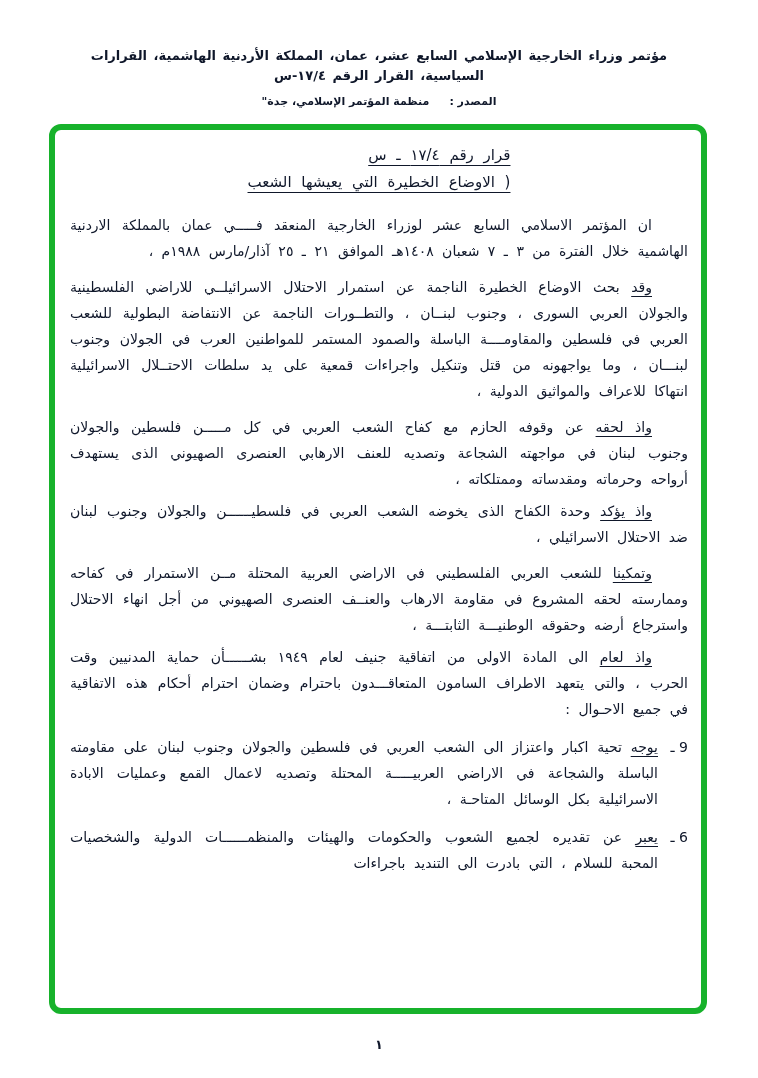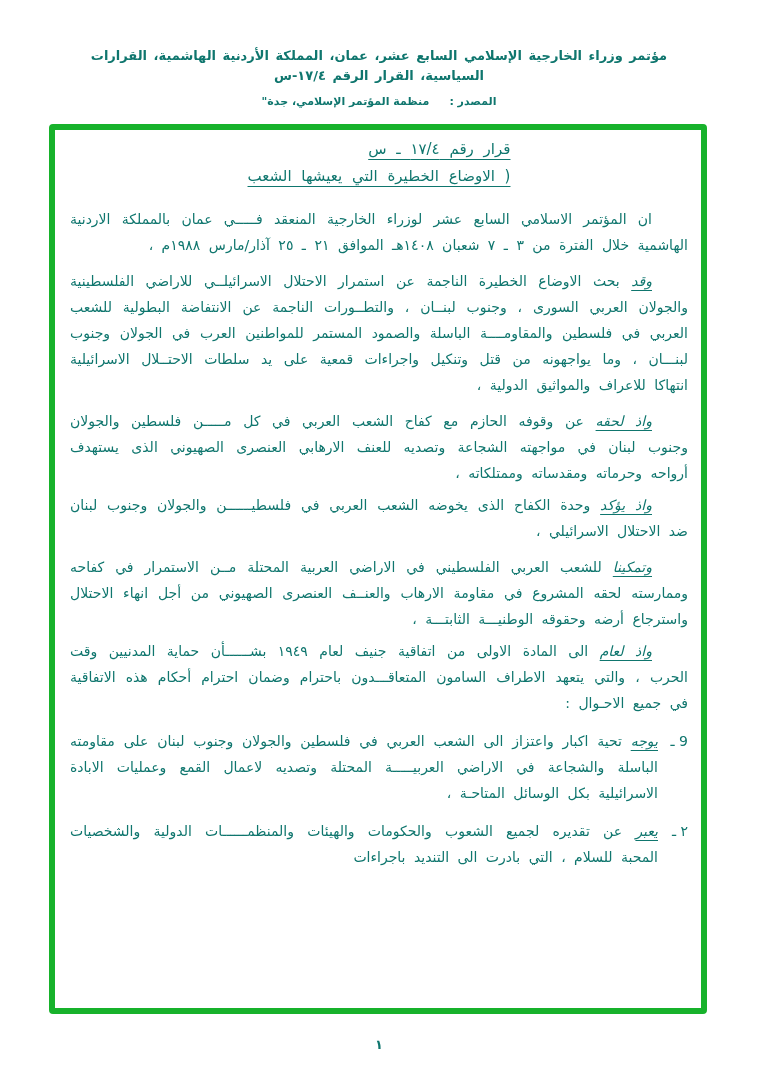--- a/index.html
+++ b/index.html
@@ -3,38 +3,38 @@
 <meta charset="utf-8">
 <style>
   html,body { margin:0; padding:0; background:#e8e8e8; }
   .page {
     position:relative;
     width:758px; height:1078px;
     margin:0 auto;
     background:#ffffff;
     direction:rtl;
     font-family:"DejaVu Sans", sans-serif;
-    color:#0f766e;
+    color:#0f172a;
     overflow:hidden;
   }
   .doc-header { padding-top:46px; text-align:center; }
   .doc-header .line1 {
     font-size:13px; font-weight:bold; line-height:1.55;
     padding:0 58px; word-spacing:2px;
   }
   .doc-header .line2 { margin-top:9px; font-size:11px; font-weight:bold; }
   .doc-header .src-label { margin-left:20px; }
 
   .green-box {
     position:absolute; left:49px; top:124px;
     width:658px; height:890px;
     box-sizing:border-box;
     border:6px solid #17b22b;
-    border-radius:4px;
-    padding:4px 13px 0 15px;
+    border-radius:12px;
+    padding:10px 13px 0 15px;
     overflow:hidden;
     background:#fff;
   }
 
   .title-block {
     width:fit-content;
     margin:2px auto 16px;
     text-align:right;
   }
   .title-line {
@@ -45,21 +45,21 @@
   }
 
   .para {
     font-size:14px; line-height:26px;
     text-align:justify; text-align-last:right;
     word-spacing:4px;
     margin:10px 0 0 0;
     text-indent:36px;
   }
   .para.tight { margin-top:6px; }
-  .lead { text-decoration:underline; text-underline-offset:4px;font-style:italic; }
+  .lead { text-decoration:underline; text-underline-offset:4px; }
   .lead:empty { text-decoration:none; }
 
   .item { display:flex; margin-top:12px; font-size:14px; line-height:26px; }
   .item .num { flex:0 0 30px; }
   .item .body { flex:1; text-align:justify; text-align-last:right; word-spacing:4px; }
 
   .page-number {
     position:absolute; left:0; right:0; bottom:26px;
     text-align:center; font-size:13px; font-weight:bold;
   }
@@ -94,21 +94,21 @@
     <p class="para"><span class="lead">وتمكينا</span><span> للشعب العربي الفلسطيني في الاراضي العربية المحتلة مــن الاستمرار في كفاحه وممارسته لحقه المشروع في مقاومة الارهاب والعنــف العنصرى الصهيوني من أجل انهاء الاحتلال واسترجاع أرضه وحقوقه الوطنيـــة الثابتـــة ،</span></p>
 
     <p class="para tight"><span class="lead">واذ لعام</span><span> الى المادة الاولى من اتفاقية جنيف لعام ١٩٤٩ بشــــــأن حماية المدنيين وقت الحرب ، والتي يتعهد الاطراف السامون المتعاقـــدون باحترام وضمان احترام أحكام هذه الاتفاقية في جميع الاحـوال :</span></p>
 
     <div class="item">
       <span class="num">9 ـ</span>
       <span class="body"><span class="lead">يوجه</span><span> تحية اكبار واعتزاز الى الشعب العربي في فلسطين والجولان وجنوب لبنان على مقاومته الباسلة والشجاعة في الاراضي العربيـــــة المحتلة وتصديه لاعمال القمع وعمليات الابادة الاسرائيلية بكل الوسائل المتاحـة ،</span></span>
     </div>
 
     <div class="item">
-      <span class="num">٢ ـ</span>
+      <span class="num">6 ـ</span>
       <span class="body"><span class="lead">يعبر</span><span> عن تقديره لجميع الشعوب والحكومات والهيئات والمنظمــــــات الدولية والشخصيات المحبة للسلام ، التي بادرت الى التنديد باجراءات</span></span>
     </div>
 
   </div>
 
   <div class="page-number">١</div>
 
 </div>
 
 </body></html>

